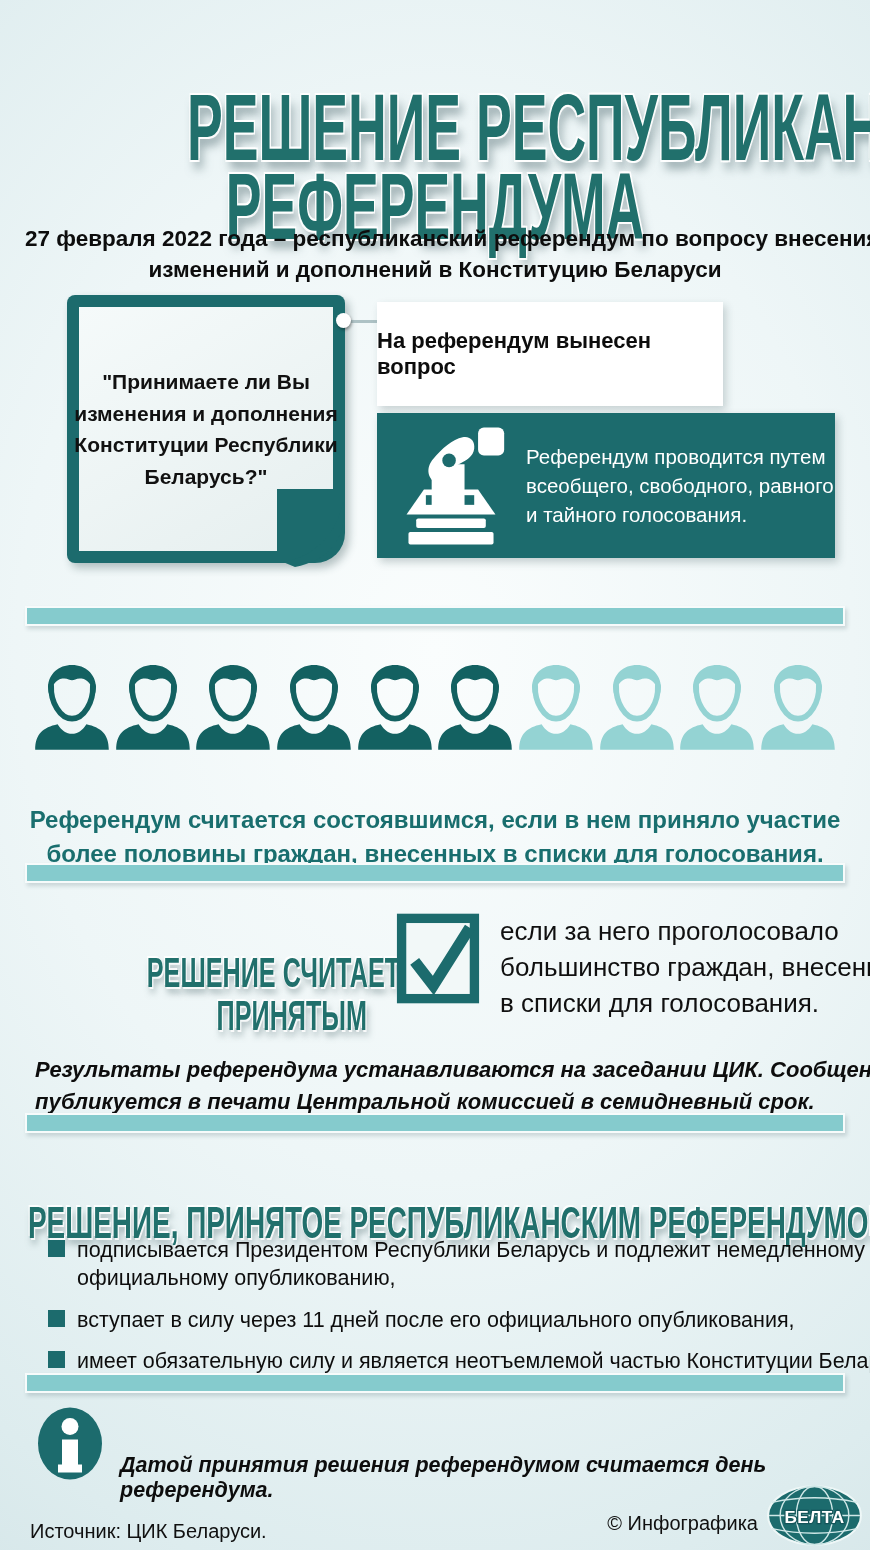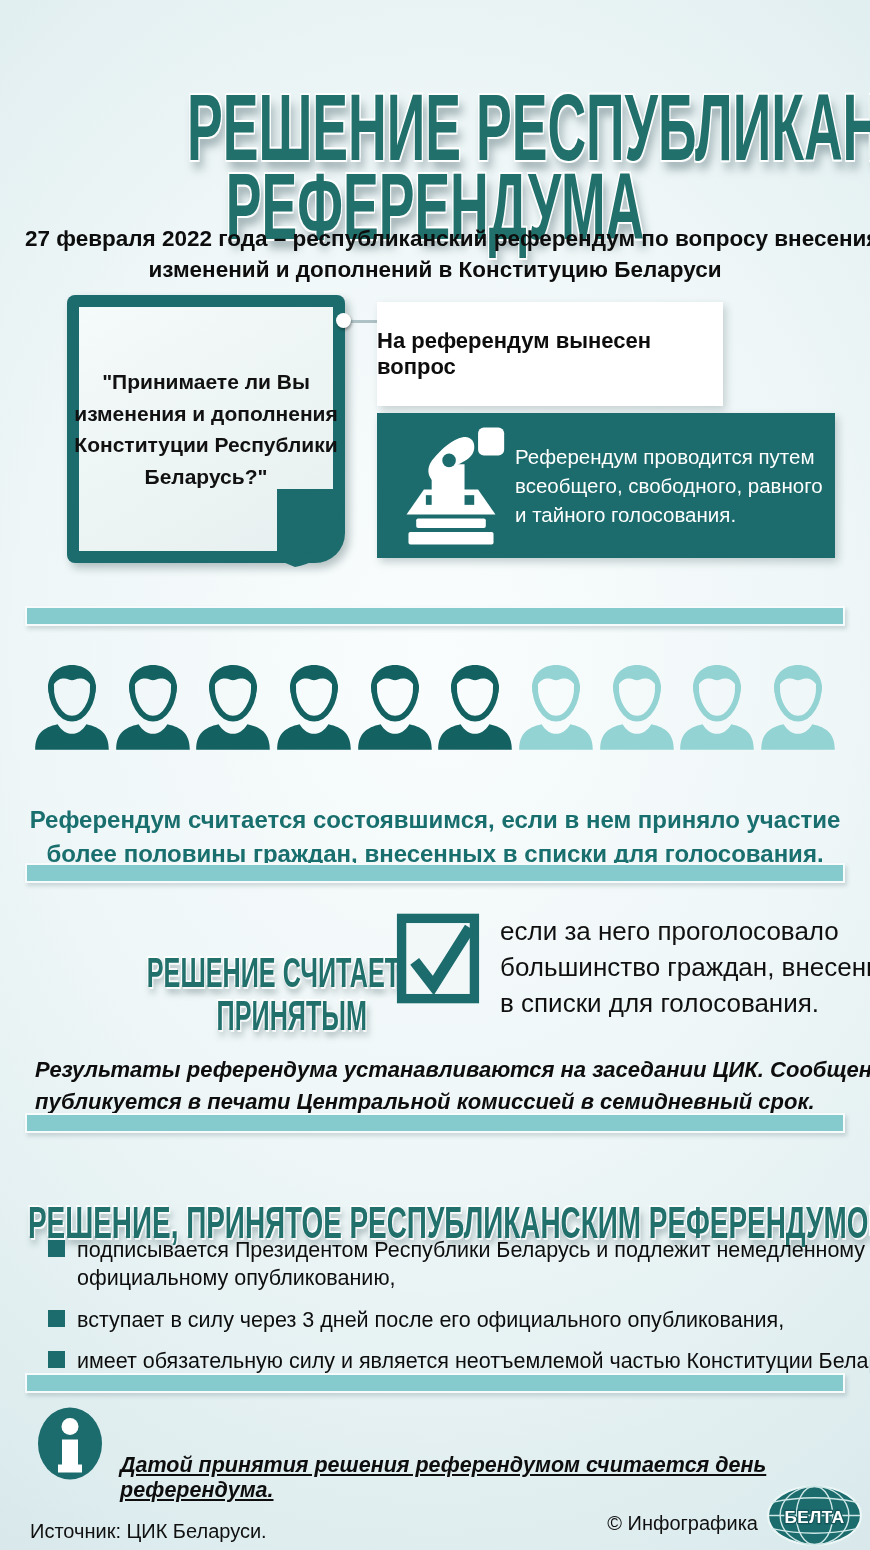--- a/index.html
+++ b/index.html
@@ -45,21 +45,21 @@
     box-shadow:3px 4px 8px rgba(40,70,75,.22);
     display:flex;align-items:center;justify-content:center;
     font-size:22px;font-weight:bold;color:#0d0d0d;
   }
   .banner{
     position:absolute;left:377px;top:413px;width:458px;height:145px;background:#1c6b6d;
     box-shadow:3px 4px 8px rgba(40,70,75,.25);
     display:flex;align-items:center;
   }
   .banner svg{margin-left:16px;flex:0 0 auto;}
-  .banner-text{margin-left:6px;color:#fff;font-size:20.5px;line-height:1.42;}
+  .banner-text{margin-left:17px;color:#fff;font-size:20.5px;line-height:1.42;}
   
   .bar{
     position:absolute;left:25px;width:820px;height:20px;box-sizing:border-box;
     background:#85cbcd;border:2px solid #f7fbfb;box-shadow:2px 3px 4px rgba(40,70,75,.18);
   }
   .bar1{top:606px;} .bar2{top:863px;} .bar3{top:1113px;} .bar4{top:1373px;}
   
   .voters{position:absolute;left:32px;top:650px;width:806px;display:flex;justify-content:space-between;}
   .person{width:80px;height:110px;}
   .person.dark{color:#136161;}
@@ -95,21 +95,21 @@
     position:relative;padding-left:29px;margin-bottom:13px;
     font-size:21.5px;line-height:1.32;color:#0d0d0d;white-space:pre;
   }
   .bullets li::before{
     content:"";position:absolute;left:0;top:4px;width:17px;height:17px;background:#1c6b6d;
   }
   
   .info-icon{position:absolute;left:38px;top:1407px;width:64px;height:73px;}
   .info-text{
     position:absolute;left:120px;top:1431px;width:730px;
-    font-size:21.5px;font-weight:bold;font-style:italic;color:#0d0d0d;text-decoration:underline;
+    font-size:21.5px;font-weight:bold;font-style:italic;color:#0d0d0d;
   }
   .source{position:absolute;left:30px;top:1500px;font-size:20px;color:#101010;}
   .credit{position:absolute;right:112px;top:1500px;font-size:20px;color:#101010;margin-top:12px;}
   .logo{position:absolute;right:7px;top:1484px;width:97px;height:63px;}
 </style>
 </head>
 <body>
 
 <div class="page">
 
@@ -220,21 +220,21 @@
 
   <p class="cik-note pre">Результаты референдума устанавливаются на заседании ЦИК. Сообщение об итогах
 публикуется в печати Центральной комиссией в семидневный срок.</p>
 
   <div class="bar bar3"></div>
 
   <h2 class="adopted-heading">РЕШЕНИЕ, ПРИНЯТОЕ РЕСПУБЛИКАНСКИМ РЕФЕРЕНДУМОМ</h2>
   <ul class="bullets">
     <li>подписывается Президентом Республики Беларусь и подлежит немедленному
 официальному опубликованию,</li>
-    <li>вступает в силу через 3 дней после его официального опубликования,</li>
+    <li>вступает в силу через 11 дней после его официального опубликования,</li>
     <li>имеет обязательную силу и является неотъемлемой частью Конституции Беларуси.</li>
   </ul>
 
   <div class="bar bar4"></div>
 
   <svg class="info-icon" viewBox="0 0 64 72" aria-hidden="true">
     <ellipse cx="32" cy="36" rx="32" ry="36" fill="#1c6b6d"></ellipse>
     <circle cx="32" cy="19" r="8.5" fill="#fff"></circle>
     <path d="M24,32 h16 v25 h4 v8 H20 v-8 h4 Z" fill="#fff"></path>
   </svg>

